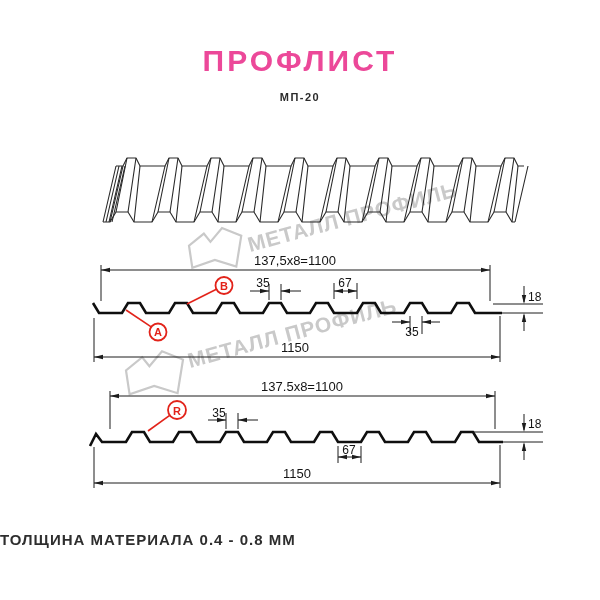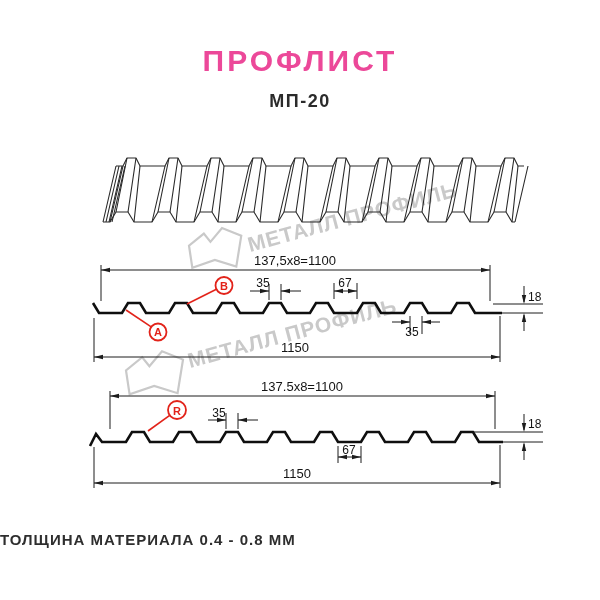--- a/index.html
+++ b/index.html
@@ -7,21 +7,21 @@
   .page {
     position:relative; width:600px; height:600px; background:#ffffff;
     font-family:"Liberation Sans", sans-serif; overflow:hidden;
   }
   .title {
     position:absolute; top:44px; left:0; width:600px; text-align:center;
     font-size:30px; font-weight:800; letter-spacing:3px; color:#ec4899;
   }
   .subtitle {
     position:absolute; top:91px; left:0; width:600px; text-align:center;
-    font-size:18px; font-weight:600; letter-spacing:1.5px; color:#2b2b2b;
+    font-size:11px; font-weight:600; letter-spacing:1.5px; color:#2b2b2b;
   }
   .footer {
     position:absolute; top:531px; left:0; width:600px; text-align:left;
     font-size:15px; font-weight:600; letter-spacing:1px; color:#2e2e2e;
   }
   svg.drawing { position:absolute; left:0; top:0; width:600px; height:600px; }
   .wm-text { font-size:21px; font-weight:bold; letter-spacing:1px; fill:#c9c9c9; }
   .wm-logo { fill:none; stroke:#c9c9c9; stroke-width:2.2; vector-effect:non-scaling-stroke; }
   .sheet { fill:none; stroke:#2a2a2a; stroke-width:1.1; stroke-linejoin:round; }
   .profile { fill:none; stroke:#0f0f0f; stroke-width:2.6; stroke-linejoin:miter; }

